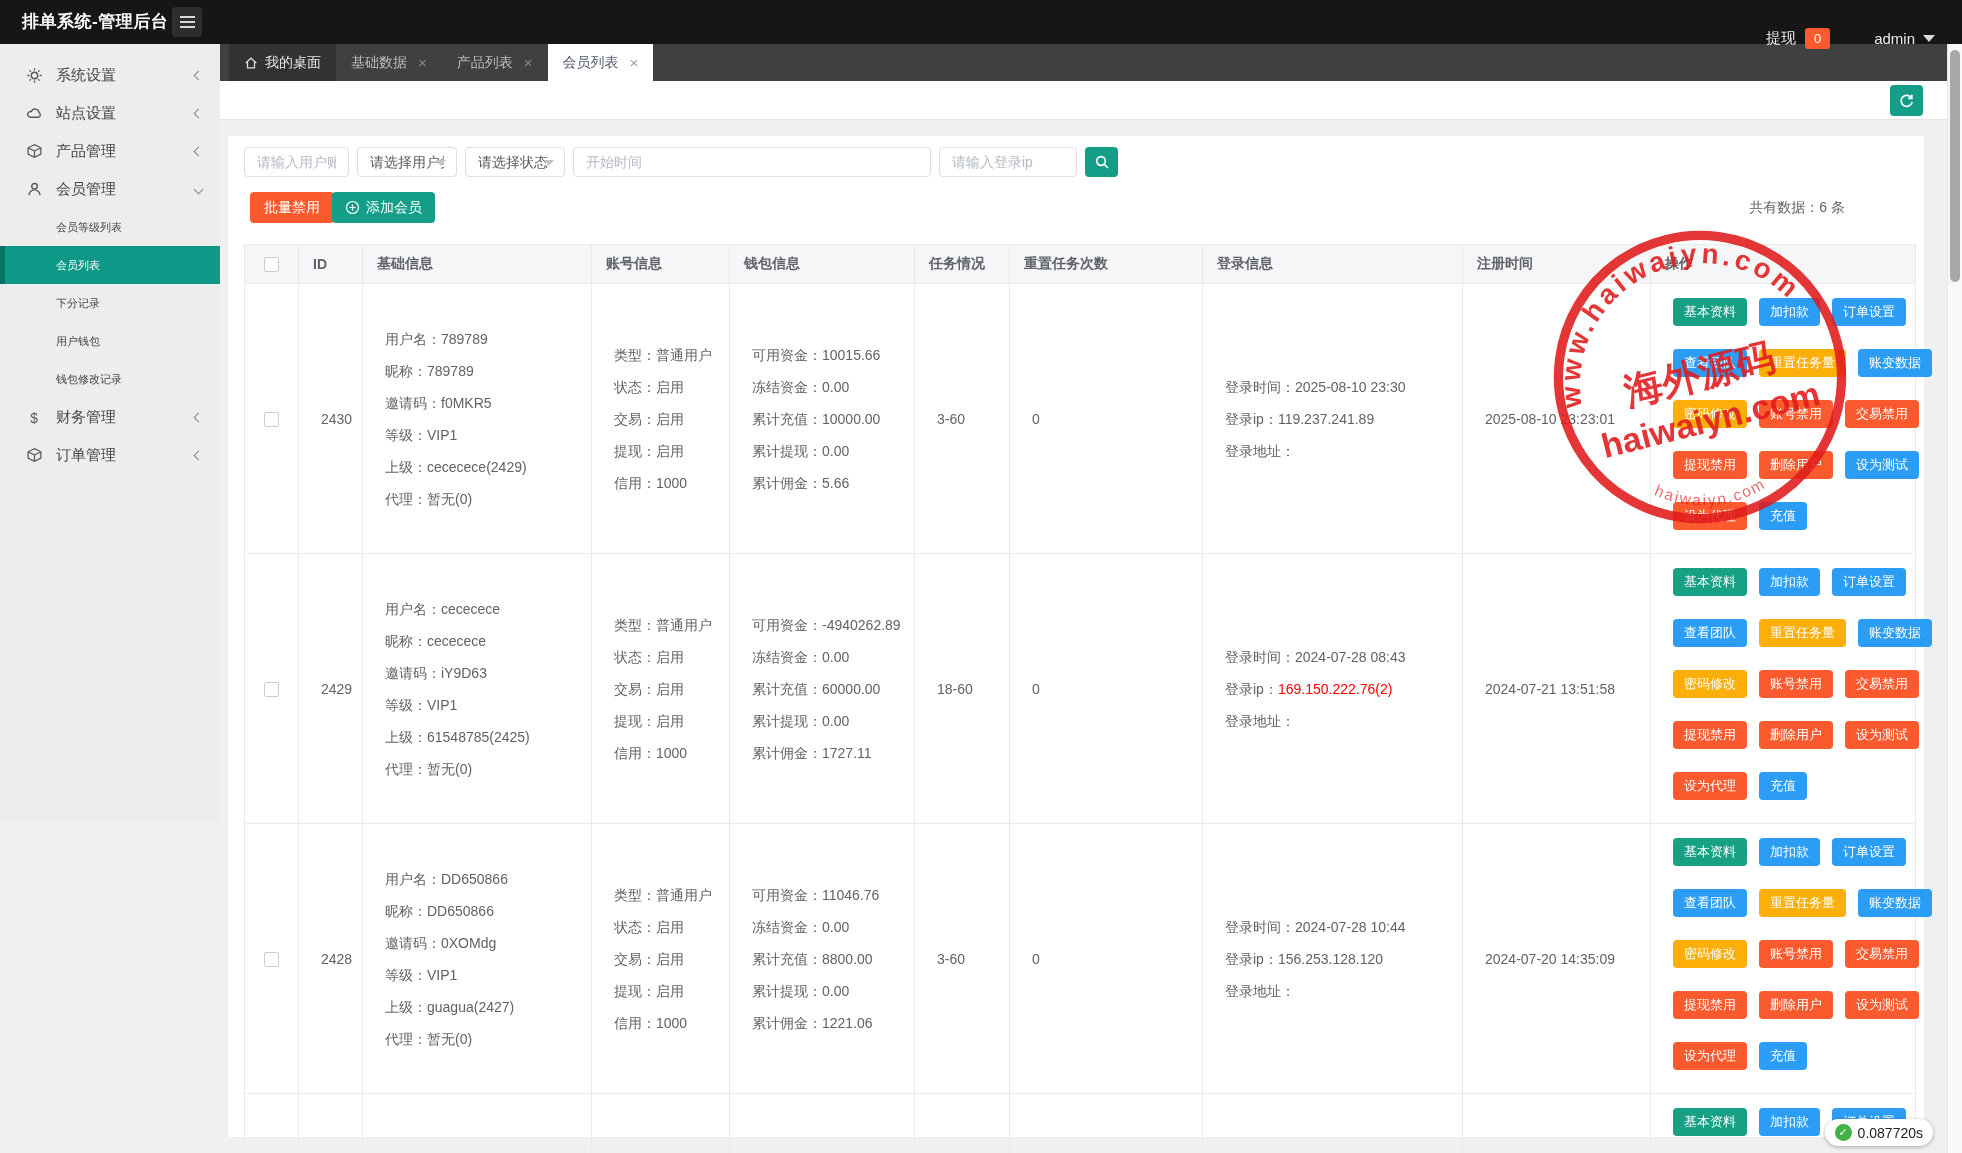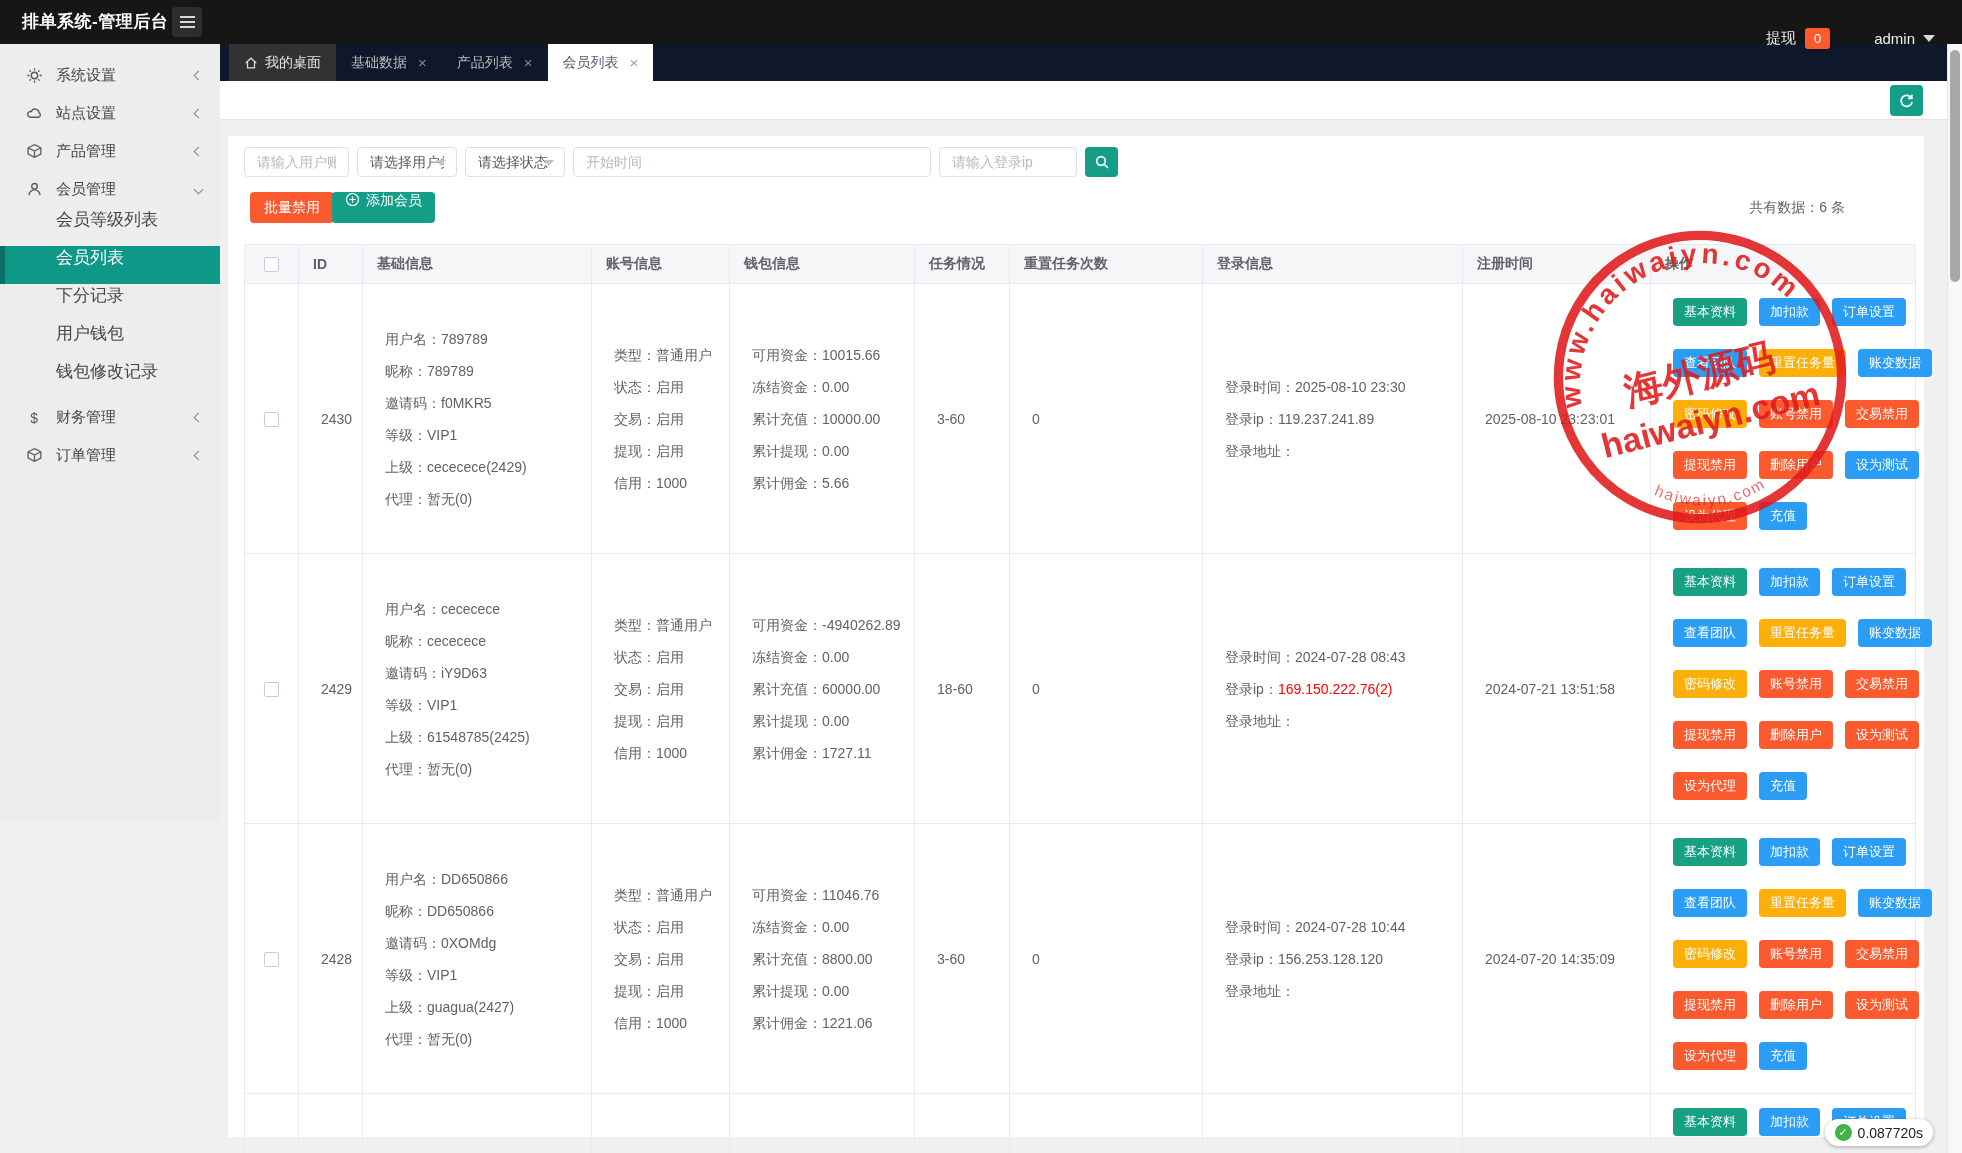--- a/index.html
+++ b/index.html
@@ -10,51 +10,51 @@
 .app-title{position:absolute;left:22px;top:0;height:44px;line-height:44px;color:#fff;font-size:17px;font-weight:bold;letter-spacing:.5px}
 .burger-btn{position:absolute;left:172px;top:7px;width:30px;height:30px;background:#2e2e2e;border:none;border-radius:4px;display:flex;align-items:center;justify-content:center;cursor:pointer}
 .burger{width:15px;height:2px;background:#d8d8d8;box-shadow:0 -5px 0 #d8d8d8,0 5px 0 #d8d8d8}
 .topbar-right{position:absolute;right:27px;top:16px;height:44px;display:flex;align-items:center}
 .withdraw-label{color:#ececec;font-size:15px;cursor:pointer}
 .badge{background:#fa5a2e;color:#fff;font-size:13px;padding:3px 9px;border-radius:3px;margin-left:9px}
 .admin-box{display:flex;align-items:center;gap:8px;margin-left:44px;cursor:pointer}
 .admin-name{color:#ececec;font-size:15px}
 .caret-down{width:0;height:0;border-left:6px solid transparent;border-right:6px solid transparent;border-top:7px solid #d8d8d8}
 
-.tabstrip{position:absolute;left:220px;top:44px;width:1727px;height:37px;background:#0f172a;display:flex;align-items:stretch;padding-left:9px;z-index:4}
+.tabstrip{position:absolute;left:220px;top:44px;width:1727px;height:37px;background:#404040;display:flex;align-items:stretch;padding-left:9px;z-index:4}
 .tab{display:flex;align-items:center;gap:7px;padding:0 15px;font-size:14px;color:#bcbcbc;cursor:pointer;white-space:nowrap}
 .tab.first{background:#323232;color:#e4e4e4}
 .tab.active{background:#fff;color:#515a6e}
 .tab .x{color:#8b8b8b;font-size:15px;margin-left:4px}
 .tab.active .x{color:#9d9d9d}
 
 .toolbar-strip{position:absolute;left:220px;top:81px;width:1727px;height:39px;background:#fff;border-bottom:1px solid #e4e4e4;z-index:3}
 .refresh-btn{position:absolute;right:24px;top:4px;width:33px;height:31px;background:#149e87;border:none;border-radius:4px;display:flex;align-items:center;justify-content:center;cursor:pointer}
 
 .sidebar{position:absolute;left:0;top:44px;width:220px;height:778px;background:#ededed;z-index:5;padding-top:12px}
 .side-item{height:38px;display:flex;align-items:center;padding:0 18px 0 26px;color:#464646;font-size:15px;gap:13px;cursor:pointer}
 .side-item svg{flex:0 0 auto}
 .chev{width:7px;height:7px;border-right:1.5px solid #858585;border-bottom:1.5px solid #858585;display:inline-block}
 .chev.left{transform:rotate(135deg);margin-left:auto}
 .chev.down{transform:rotate(45deg);margin-left:auto}
-.side-sub{height:38px;display:flex;align-items:flex-start;padding-left:56px;color:#464646;font-size:17px;cursor:pointer}
+.side-sub{height:38px;display:flex;align-items:center;padding-left:56px;color:#464646;font-size:11px;cursor:pointer}
 .side-sub.active{background:#0e9888;color:#fff;border-left:5px solid #0a7264;padding-left:51px}
 
 .content-bg{position:absolute;left:220px;top:120px;width:1727px;height:1033px;background:#f0f0f0;z-index:2}
 .panel{position:absolute;left:8px;top:16px;width:1696px;height:1001px;background:#fff}
 .filters{position:absolute;left:16px;top:11px;display:flex;gap:8px}
 .f-input{height:30px;border:1px solid #dcdfe6;border-radius:4px;padding:0 12px;font-size:14px;color:#606266;background:#fff;outline:none}
 .f-input::placeholder{color:#b4bac4}
 .sel::placeholder{color:#5a5a5a}
 .w105{width:105px}.w124{width:100px}.w358{width:358px}.w138{width:138px}
 .sel-wrap{position:relative}
 .sel-caret{position:absolute;right:11px;top:13px;width:0;height:0;border-left:5px solid transparent;border-right:5px solid transparent;border-top:6px solid #c0c4cc;pointer-events:none}
 .search-btn{width:33px;height:30px;background:#149e87;border:none;border-radius:4px;display:flex;align-items:center;justify-content:center;cursor:pointer}
 .btn-batch{position:absolute;left:22px;top:56px;height:31px;padding:0 14px;background:#fa5a2e;color:#fff;border:none;border-radius:4px;font-size:14px;cursor:pointer}
-.btn-add{position:absolute;left:104px;top:56px;height:31px;padding:0 13px;background:#149e87;color:#fff;border:none;border-radius:4px;font-size:14px;display:flex;align-items:flex-start;gap:6px;cursor:pointer}
+.btn-add{position:absolute;left:104px;top:56px;height:31px;padding:0 13px;background:#149e87;color:#fff;border:none;border-radius:4px;font-size:14px;display:flex;align-items:center;gap:6px;cursor:pointer}
 .summary{position:absolute;right:79px;top:63px;font-size:14px;color:#606266}
 
 .tbl{position:absolute;left:16px;top:108px;width:1671px;border-collapse:collapse;table-layout:fixed}
 .tbl th,.tbl td{border:1px solid #e9ebee}
 .tbl thead th{height:39px;background:#f5f6f7;font-weight:700;color:#5f6368;font-size:14px;text-align:left;padding-left:14px}
 .tbl th.cc,.tbl td.cc{text-align:center;padding:0}
 .tbl td{vertical-align:middle;font-size:14px;color:#606266;padding-left:22px}
 .tbl tbody tr:nth-child(1){height:260px}
 .tbl tbody tr:nth-child(2),.tbl tbody tr:nth-child(3),.tbl tbody tr:nth-child(4){height:255px}
 .cbx{display:inline-block;width:15px;height:15px;border:1px solid #c9ccd2;border-radius:2px;background:#fff;vertical-align:middle;cursor:pointer}

